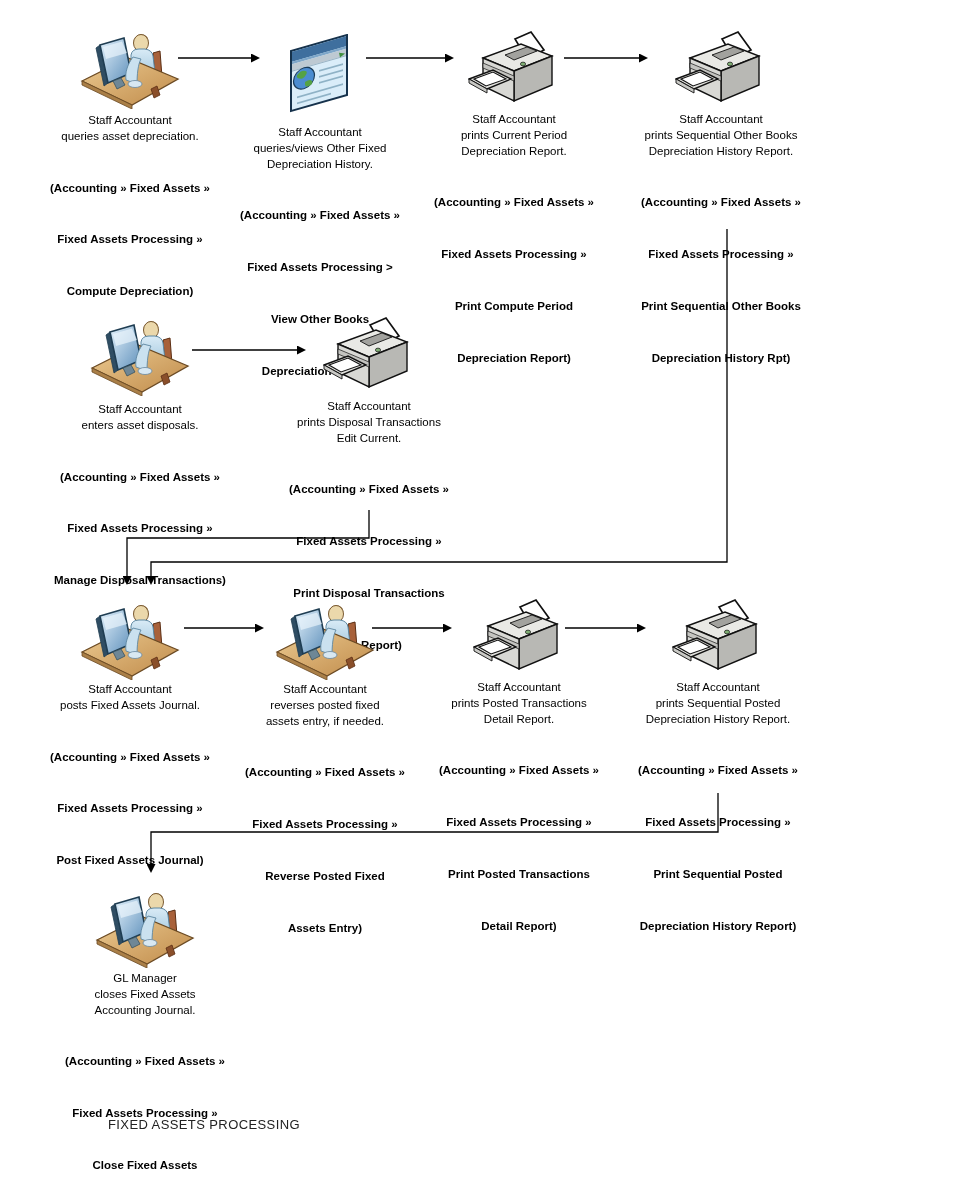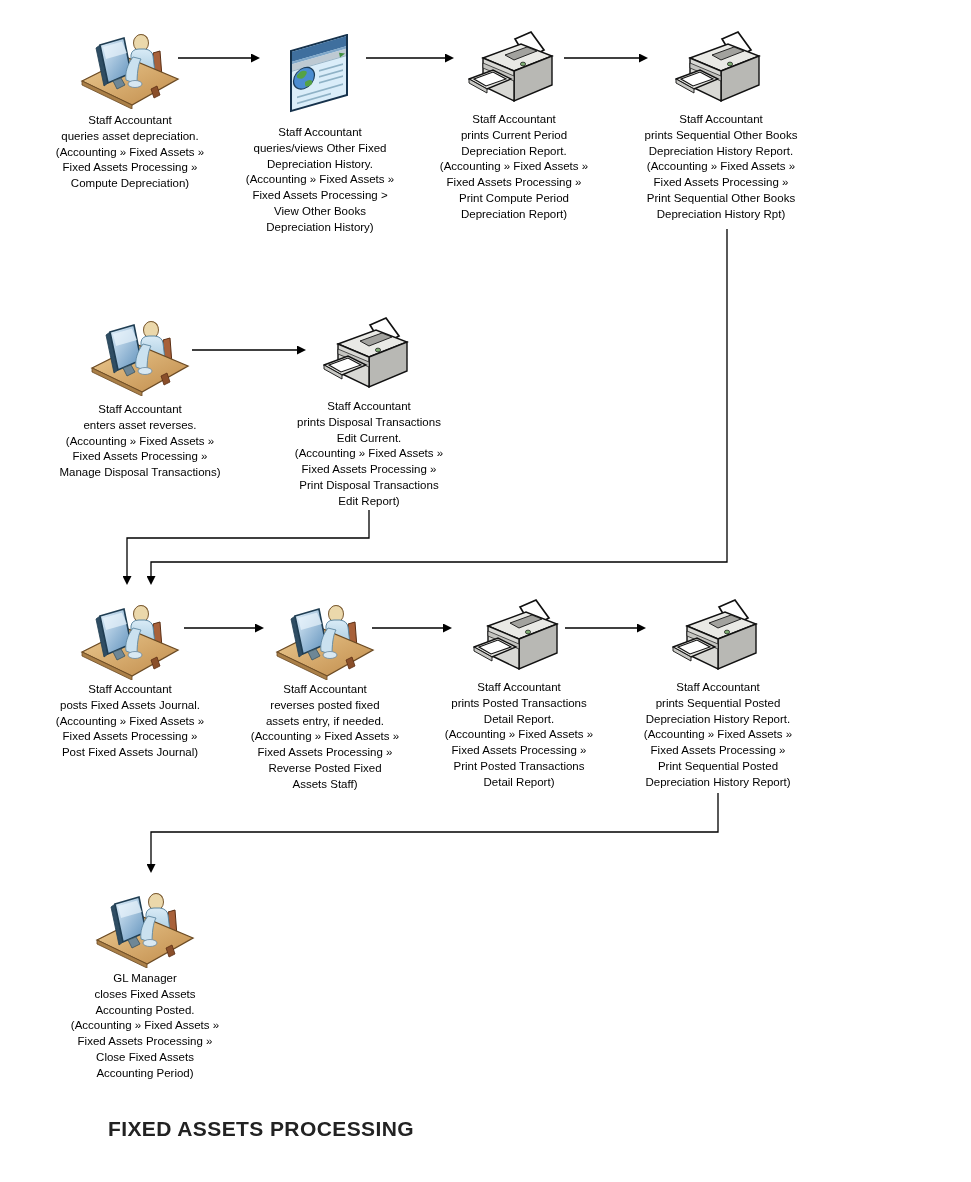--- a/index.html
+++ b/index.html
@@ -9,24 +9,24 @@
   }
   #connector-svg{position:absolute;left:0;top:0;width:971px;height:1182px;}
   .flow{fill:none;stroke:#000;stroke-width:1.3px;}
   .node{position:absolute;width:240px;}
   .node-icon{position:absolute;top:0;}
   .node-text{
     position:absolute;left:0;width:240px;text-align:center;
     font-size:11.5px;line-height:15.8px;white-space:nowrap;color:#000;
   }
   .tl{white-space:nowrap;}
-  .tl.b{font-weight:normal;}
+  .tl.b{font-weight:bold;margin-top:36px;}
   #diagram-title{
     position:absolute;left:108px;top:1117px;
-    font-size:21px;letter-spacing:.4px;color:#222;font-weight:bold;
+    font-size:13px;letter-spacing:.4px;color:#222;font-weight:normal;
   }
   #icon-defs{position:absolute;width:0;height:0;overflow:hidden;}
 </style>
 </head>
 <body>
 
 <div id="stage">
 
   <svg id="icon-defs" aria-hidden="true">
     <defs>
@@ -167,21 +167,21 @@
         <div class="tl b">Print Sequential Other Books</div>
         <div class="tl b">Depreciation History Rpt)</div>
       </div>
     </div>
     <div class="node" style="left: 20px; top: 320px;">
       <svg class="node-icon" width="100" height="76" style="left: 70px;">
         <use href="#ic-person-computer"></use>
       </svg>
       <div class="node-text" style="top: 82px;">
         <div class="tl">Staff Accountant</div>
-        <div class="tl">enters asset reverses.</div>
+        <div class="tl">enters asset disposals.</div>
         <div class="tl b">(Accounting » Fixed Assets »</div>
         <div class="tl b">Fixed Assets Processing »</div>
         <div class="tl b">Manage Disposal Transactions)</div>
       </div>
     </div>
     <div class="node" style="left: 249px; top: 316px;">
       <svg class="node-icon" width="92" height="80" style="left: 74px;">
         <use href="#ic-printer"></use>
       </svg>
       <div class="node-text" style="top: 83px;">
@@ -210,21 +210,21 @@
       <svg class="node-icon" width="100" height="76" style="left: 70px;">
         <use href="#ic-person-computer"></use>
       </svg>
       <div class="node-text" style="top: 78px;">
         <div class="tl">Staff Accountant</div>
         <div class="tl">reverses posted fixed</div>
         <div class="tl">assets entry, if needed.</div>
         <div class="tl b">(Accounting » Fixed Assets »</div>
         <div class="tl b">Fixed Assets Processing »</div>
         <div class="tl b">Reverse Posted Fixed</div>
-        <div class="tl b">Assets Staff)</div>
+        <div class="tl b">Assets Entry)</div>
       </div>
     </div>
     <div class="node" style="left: 399px; top: 598px;">
       <svg class="node-icon" width="92" height="80" style="left: 74px;">
         <use href="#ic-printer"></use>
       </svg>
       <div class="node-text" style="top: 82px;">
         <div class="tl">Staff Accountant</div>
         <div class="tl">prints Posted Transactions</div>
         <div class="tl">Detail Report.</div>
@@ -248,20 +248,20 @@
         <div class="tl b">Depreciation History Report)</div>
       </div>
     </div>
     <div class="node" style="left: 25px; top: 892px;">
       <svg class="node-icon" width="100" height="76" style="left: 70px;">
         <use href="#ic-person-computer"></use>
       </svg>
       <div class="node-text" style="top: 79px;">
         <div class="tl">GL Manager</div>
         <div class="tl">closes Fixed Assets</div>
-        <div class="tl">Accounting Posted.</div>
+        <div class="tl">Accounting Journal.</div>
         <div class="tl b">(Accounting » Fixed Assets »</div>
         <div class="tl b">Fixed Assets Processing »</div>
         <div class="tl b">Close Fixed Assets</div>
         <div class="tl b">Accounting Period)</div>
       </div>
     </div>
   </div>
 
 </body></html>

